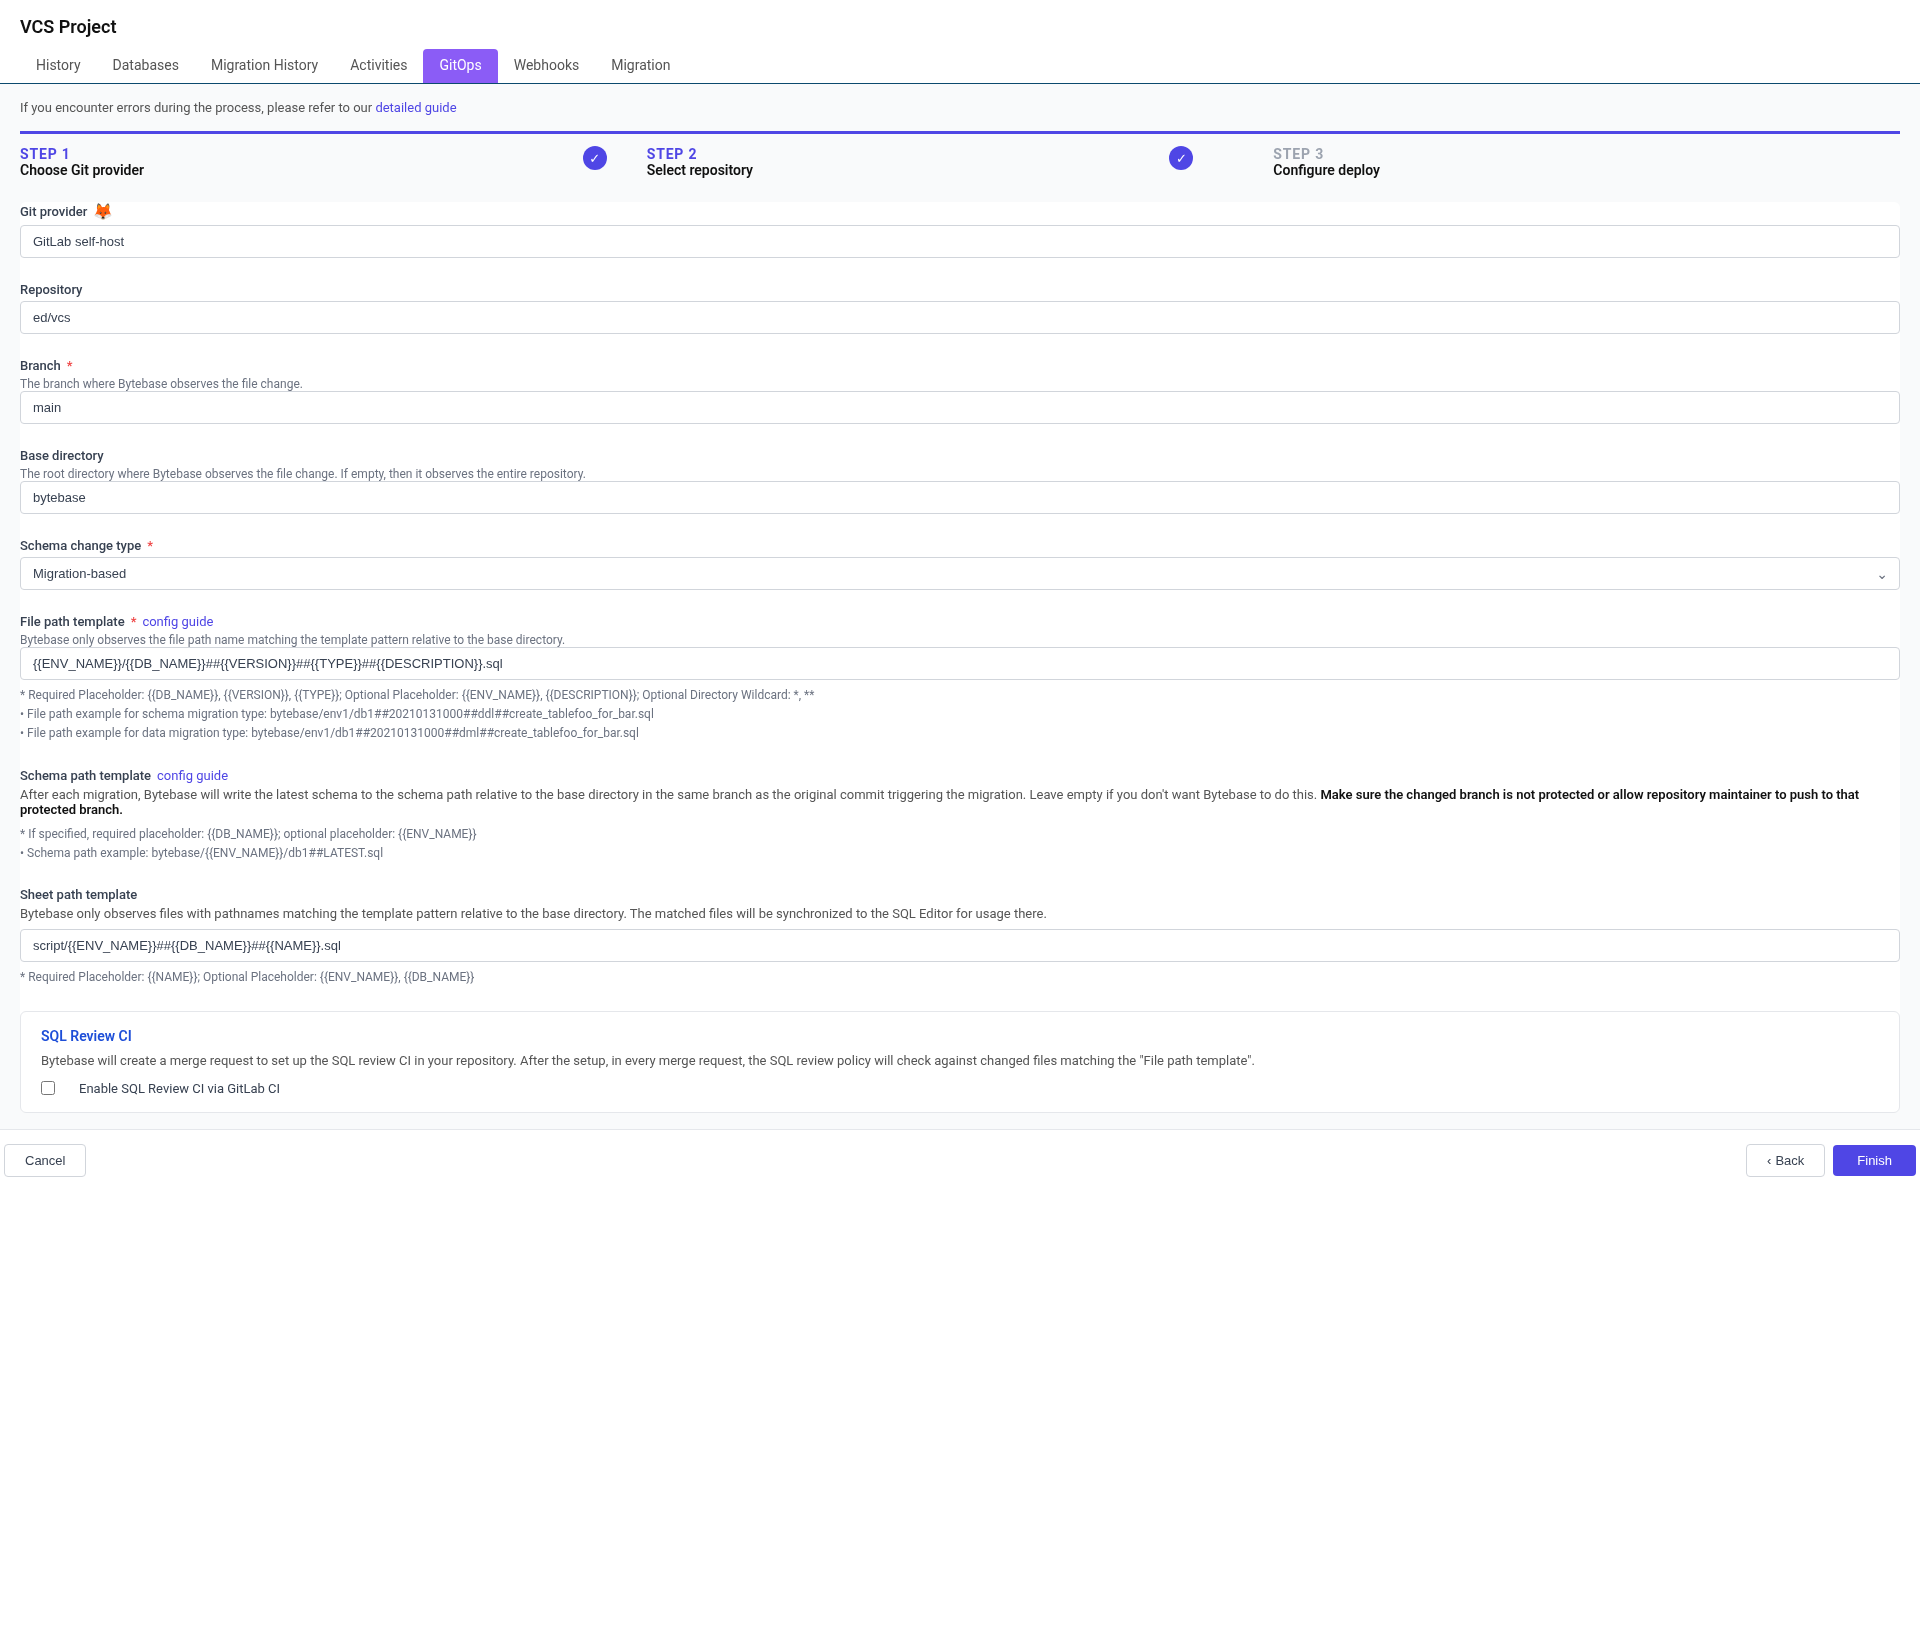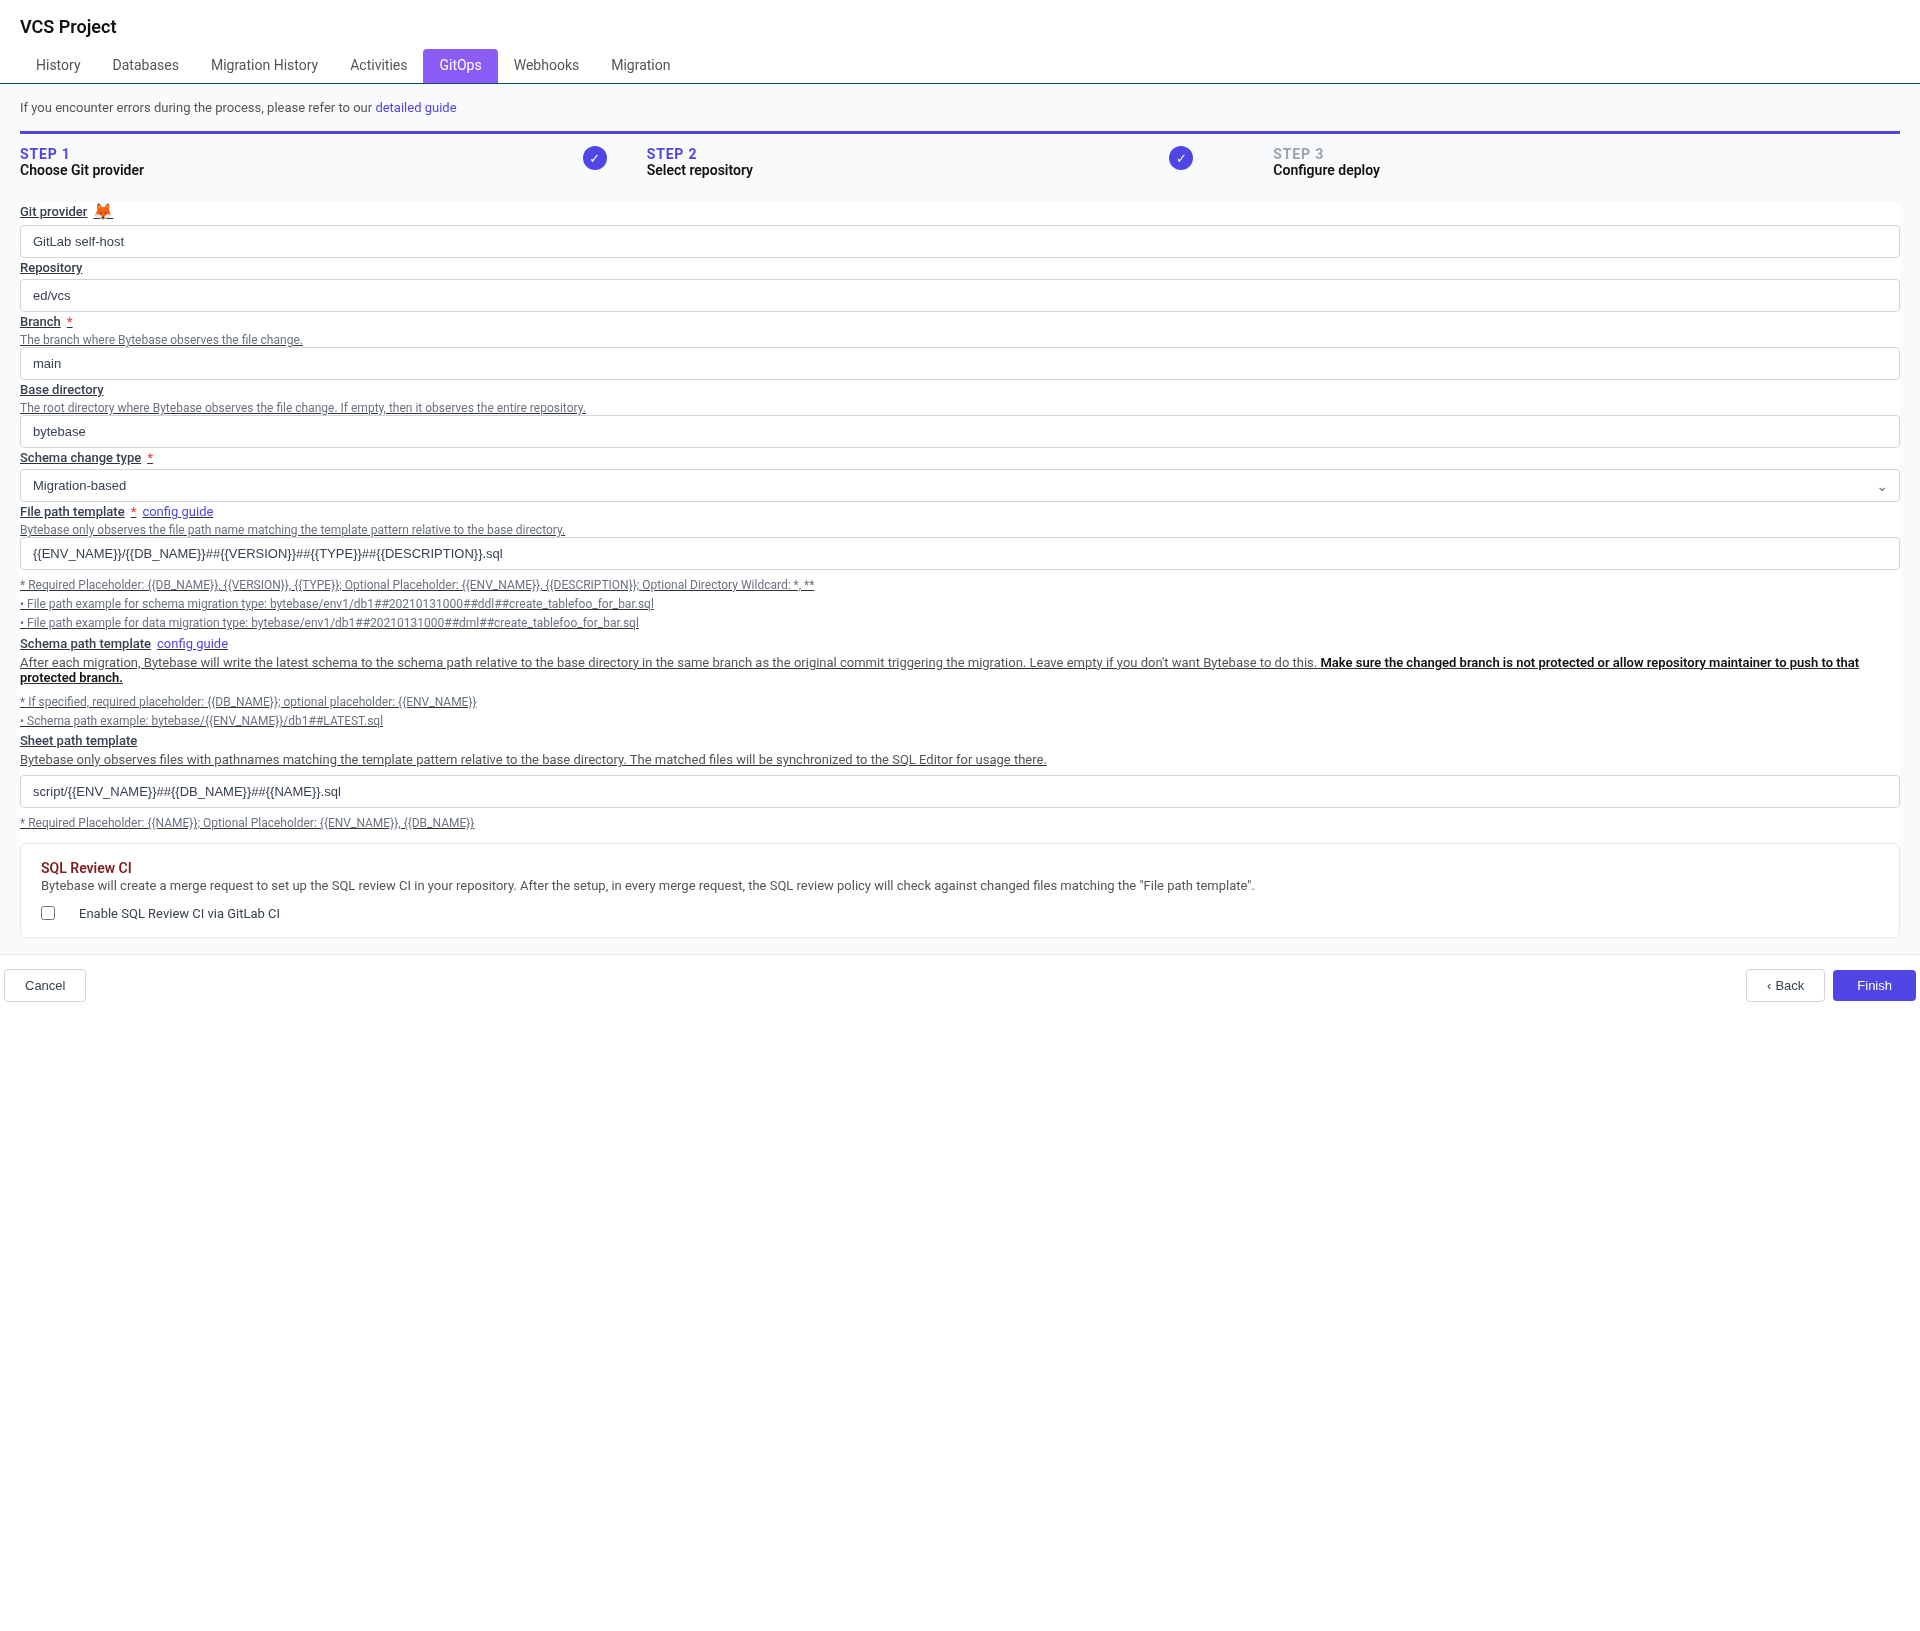--- a/index.html
+++ b/index.html
@@ -53,22 +53,21 @@
     .info-bar a {
       color: #4f46e5;
       text-decoration: none;
     }
     .form-section {
       background: #fff;
       border-radius: 6px;
       padding: 0;
     }
     .form-group {
-      margin-bottom: 2px;
-      text-decoration: underline;
+      margin-bottom: 24px;
     }
     .form-label {
       font-size: 13px;
       font-weight: 500;
       color: #374151;
       margin-bottom: 4px;
       display: flex;
       align-items: center;
       gap: 6px;
     }
@@ -137,22 +136,22 @@
     .sql-review-box {
       background: #fff;
       border: 1px solid #e5e7eb;
       border-radius: 6px;
       padding: 16px 20px;
       margin-top: 10px;
     }
     .sql-review-title {
       font-size: 14px;
       font-weight: 600;
-      margin-bottom: 0;
-      color: #7f1d1d;
+      margin-bottom: 7px;
+      color: #1d4ed8;
     }
     .sql-review-desc {
       font-size: 13px;
       color: #555;
       margin-bottom: 10px;
       line-height: 1.5;
     }
     .checkbox-row {
       display: flex;
       align-items: center;

